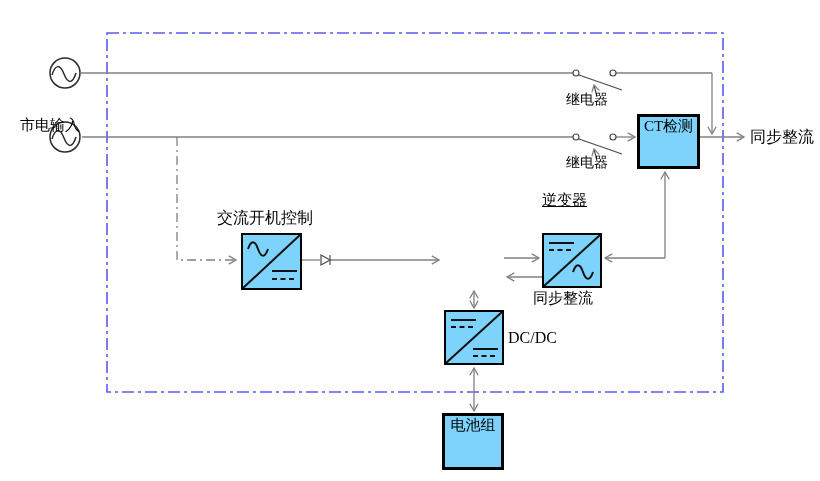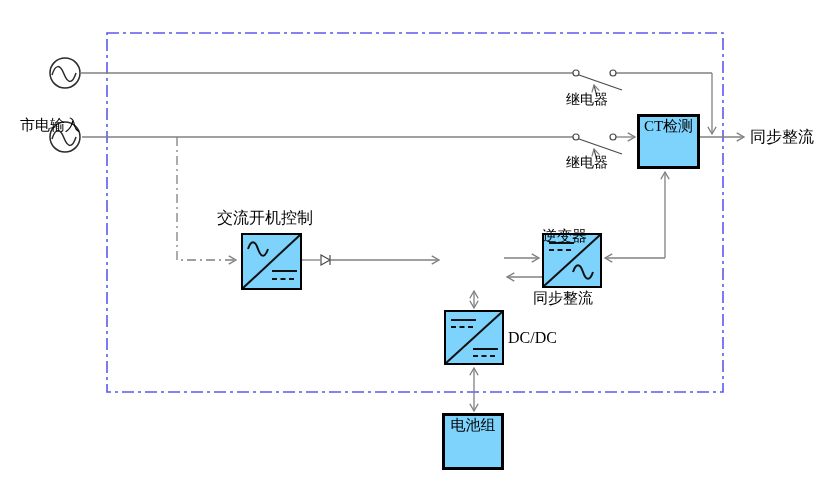--- a/index.html
+++ b/index.html
@@ -143,19 +143,19 @@
   </svg>
 
 
   <div class="lbl fs15" style="left:4px;top:117px;margin-left:16px;">市电输入</div>
 
   <div class="lbl fs14 ctr" style="left:566px;top:92px;width:60px;">继电器</div>
   <div class="lbl fs14 ctr" style="left:566px;top:155px;width:60px;">继电器</div>
 
   <div class="lbl fs16" style="left:217px;top:209px;">交流开机控制</div>
 
-  <div class="lbl fs15 ctr" style="left:542px;top:228px;width:60px;">逆变器</div>
+  <div class="lbl fs15 ctr" style="left:542px;top:192px;width:60px;text-decoration:underline;">逆变器</div>
   <div class="lbl fs15 ctr" style="left:533px;top:290px;width:78px;">同步整流</div>
 
   <div class="lbl fs16" style="left:508px;top:329px;">DC/DC</div>
 
   <div class="lbl fs16" style="left:750px;top:128px;">同步整流</div>
 </div>
 
 </body></html>

